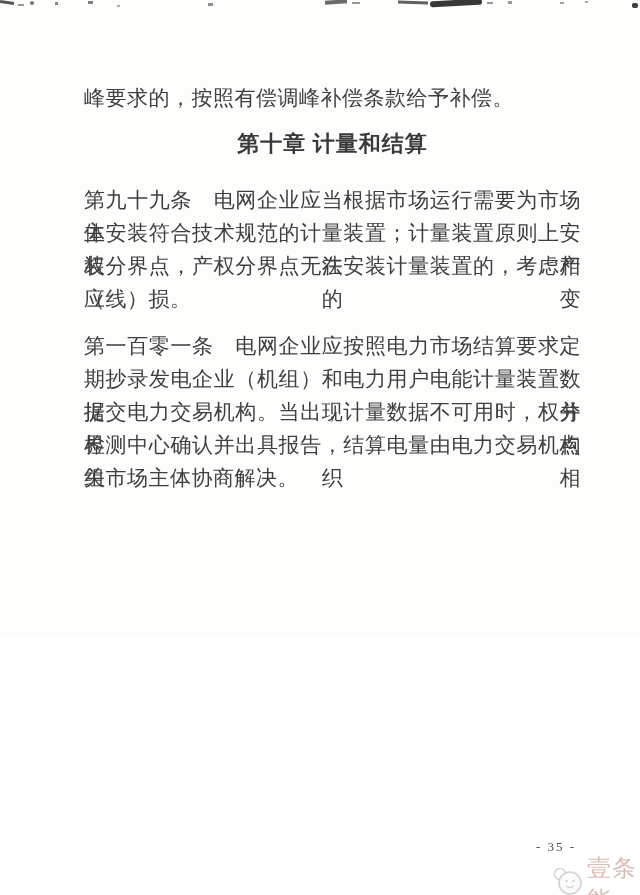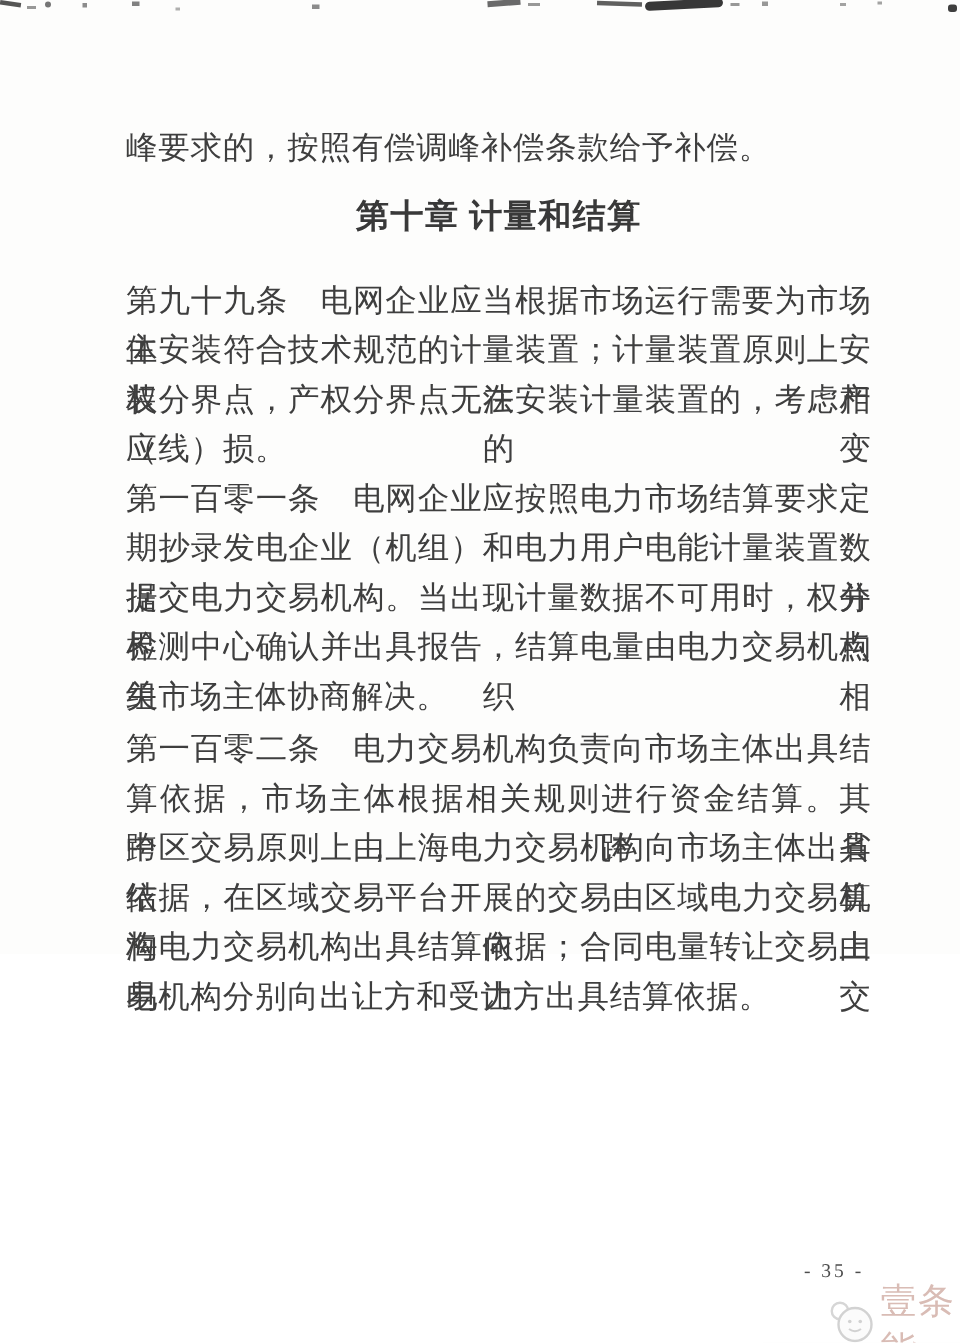--- a/index.html
+++ b/index.html
@@ -51,21 +51,21 @@
     font-size: 22px;
     font-weight: 600;
     letter-spacing: 1px;
     text-align: center;
     color: #393939;
   }
 
   .para { margin-top: 0; }
   .para-99  { margin-top: 24px; }
   .para-100 { margin-top: 1px; }
-  .para-101 { margin-top: 0; }
+  .para-101 { margin-top: 14px; }
   .para-102 { margin-top: 2px; }
 
   
   .page-number {
     position: absolute;
     left: 536px; top: 839px;
     font-size: 13px;
     letter-spacing: 2px;
     color: #4d4d4d;
   }
@@ -121,28 +121,20 @@
 
 
     <div class="para para-101">
       <div class="line jl">第一百零一条　电网企业应按照电力市场结算要求定</div>
       <div class="line jl">期抄录发电企业（机组）和电力用户电能计量装置数据，并</div>
       <div class="line jl">提交电力交易机构。当出现计量数据不可用时，权分界点</div>
       <div class="line jl">检测中心确认并出具报告，结算电量由电力交易机构组织相</div>
       <div class="line ll">关市场主体协商解决。</div>
     </div>
 
-    <div class="para para-102">
-      <div class="line jl">第一百零二条　电力交易机构负责向市场主体出具结</div>
-      <div class="line jl">算依据，市场主体根据相关规则进行资金结算。其中，跨省</div>
-      <div class="line jl">跨区交易原则上由上海电力交易机构向市场主体出具结算</div>
-      <div class="line jl">依据，在区域交易平台开展的交易由区域电力交易机构向上</div>
-      <div class="line jl">海电力交易机构出具结算依据；合同电量转让交易由电力交</div>
-      <div class="line ll">易机构分别向出让方和受让方出具结算依据。</div>
-    </div>
 
   </div>
 
   <div class="page-number">- 35 -</div>
 
   <div class="watermark">
     <span class="mascot">
       <svg width="34" height="32" viewBox="0 0 34 32">
         <circle cx="9" cy="8" r="5.5" fill="none" stroke="#d6d6d6" stroke-width="1.6"></circle>
         <circle cx="19" cy="17" r="11" fill="#fbfbfb" stroke="#d2d2d2" stroke-width="1.6"></circle>

